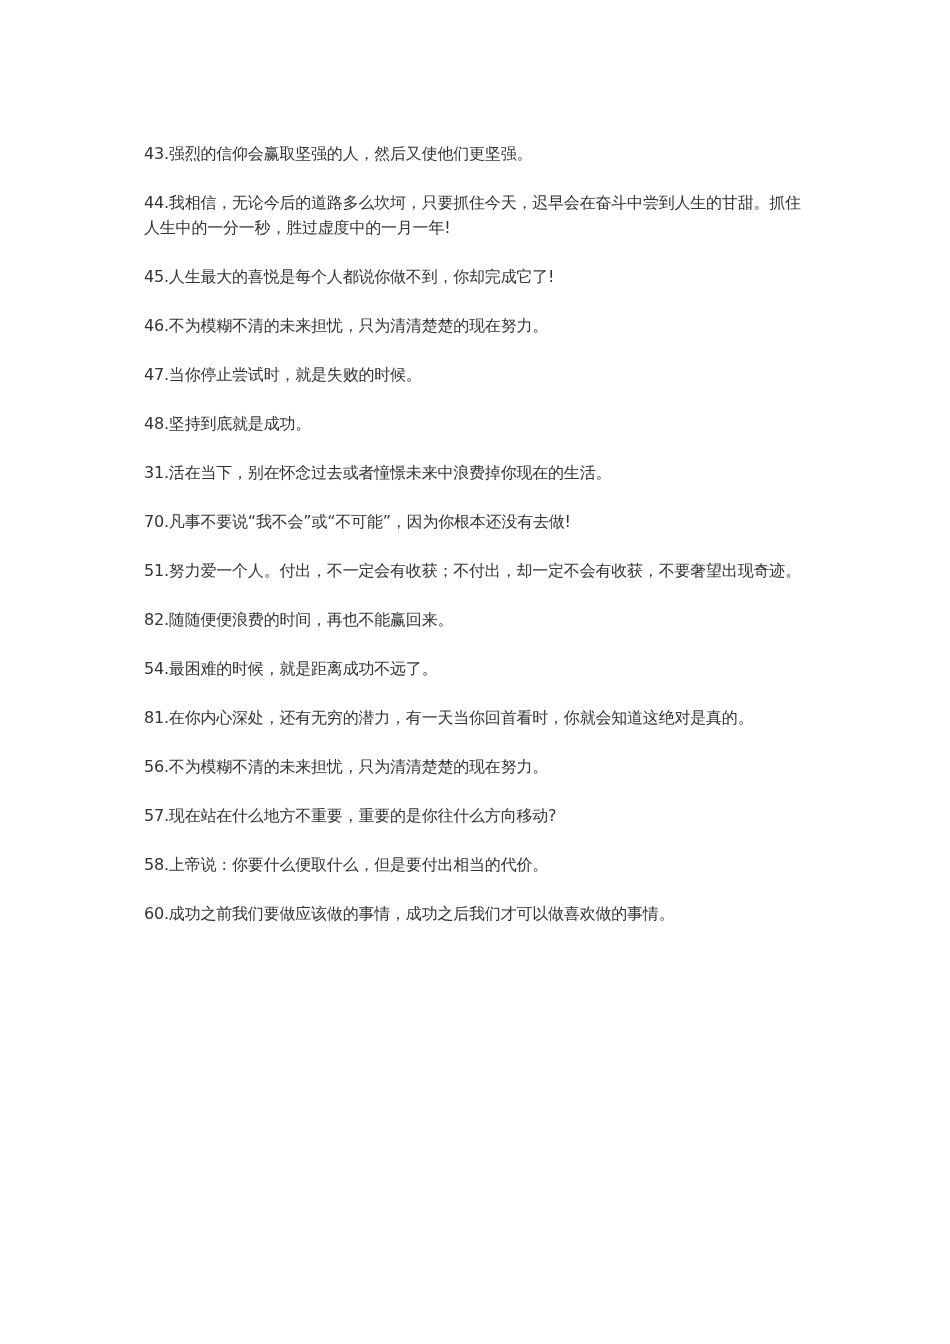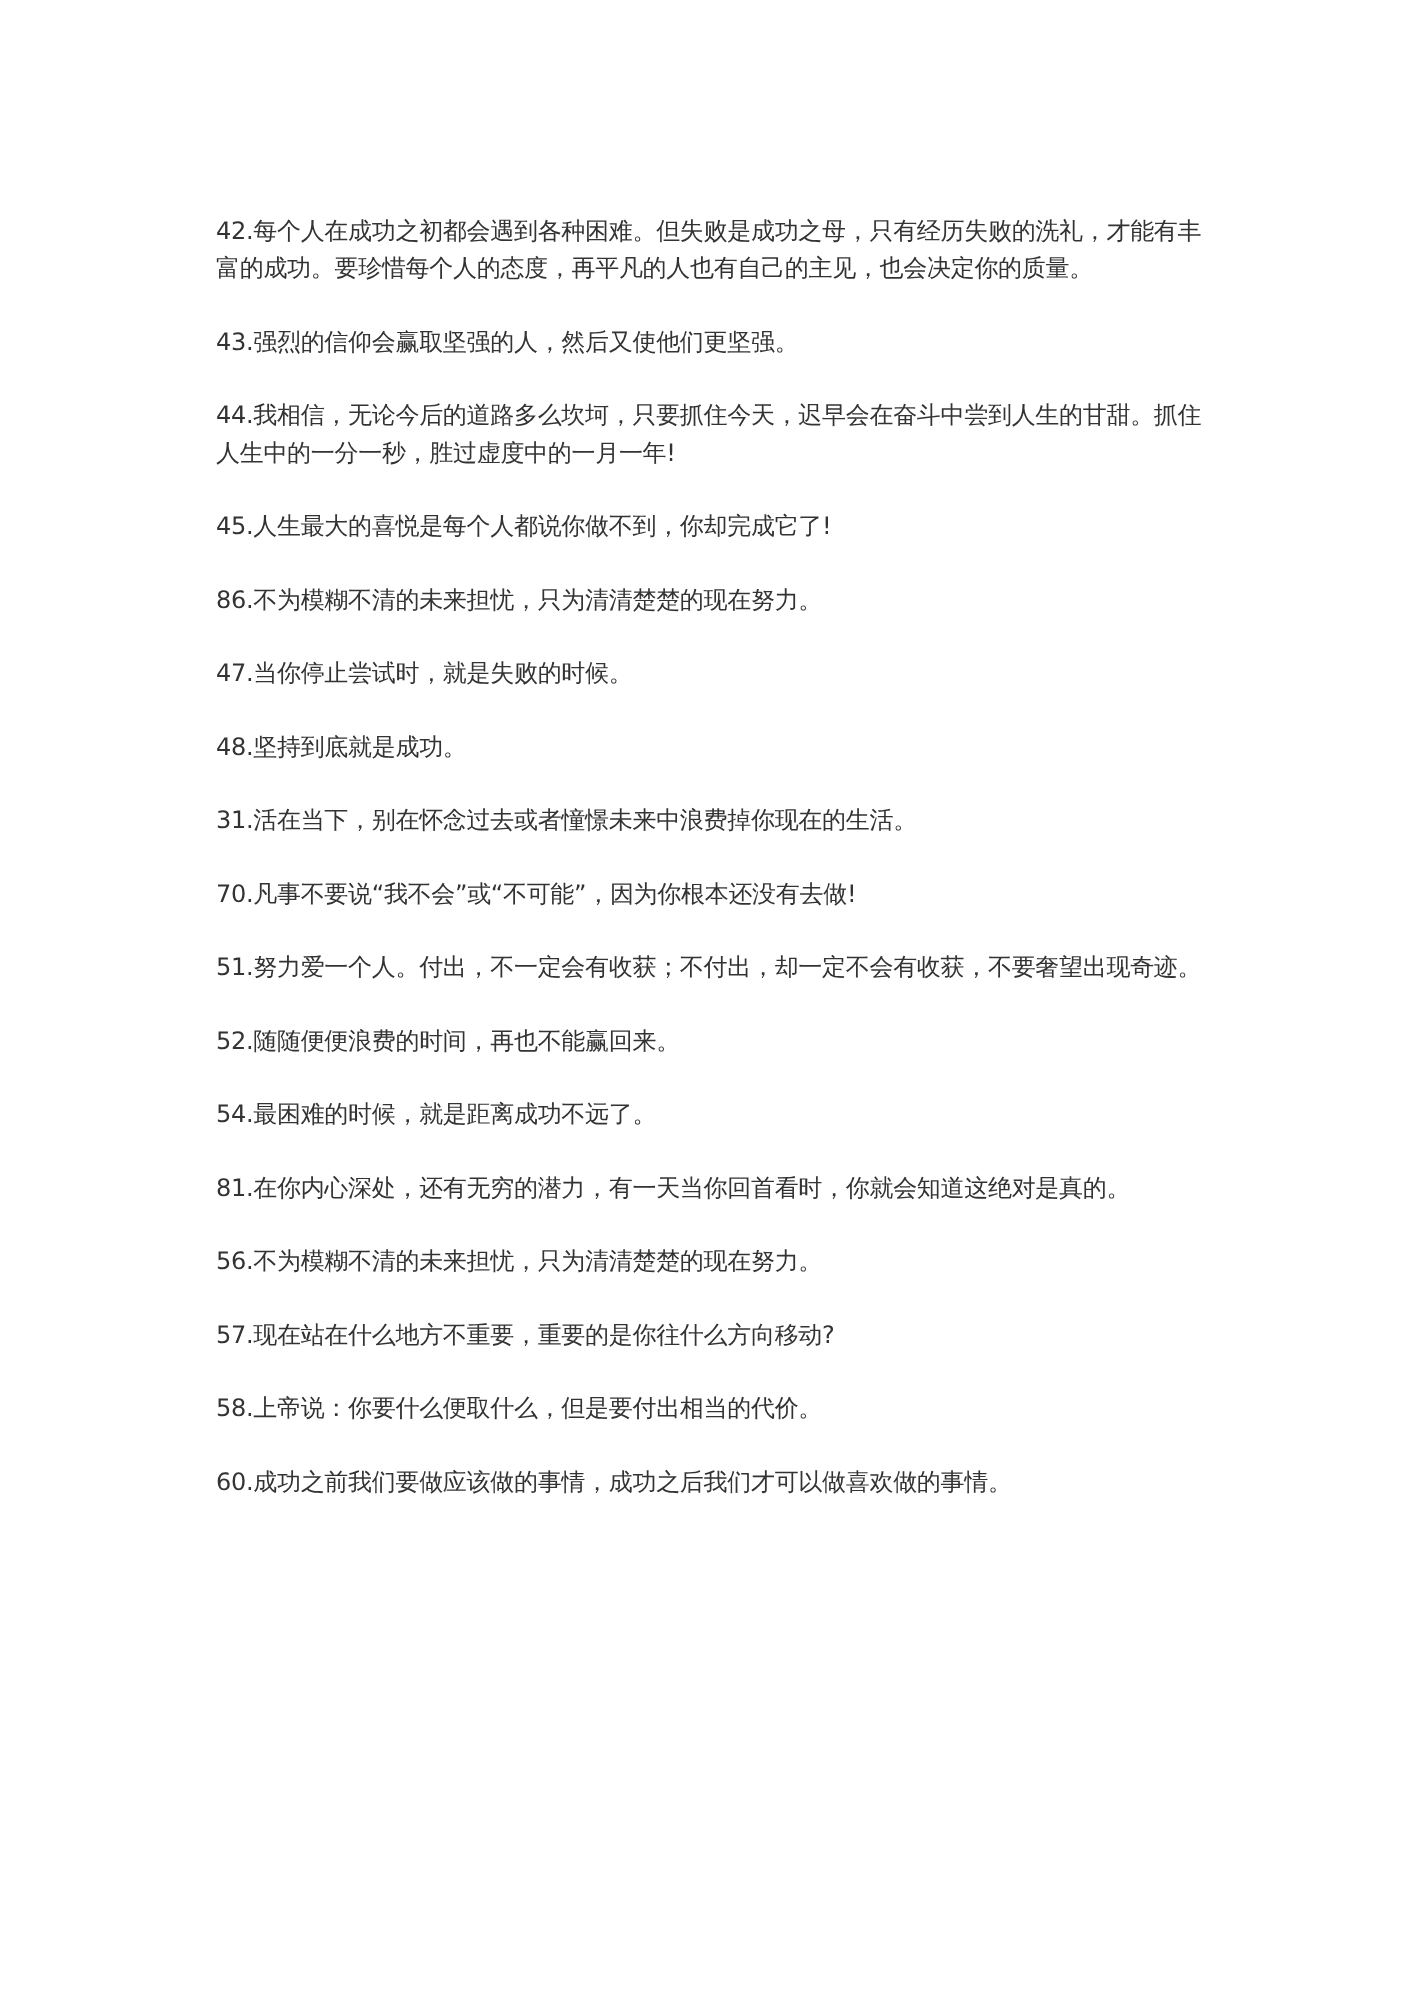--- a/index.html
+++ b/index.html
@@ -26,30 +26,29 @@
       line-height: 25px;
       margin: 0 0 24px 0;
       letter-spacing: -0.2px;
       word-break: break-all;
     }
   </style>
 </head>
 <body>
 
 <div class="page">
-  <p class="item">42.每个人在成功之初都会遇到各种困难。但失败是成功之母，只有经历失败的洗礼，才能有丰富的成功。要珍惜每个人的态度，再平凡的人也有自己的主见，也会决定你的质量。</p>
   <p class="item">43.强烈的信仰会赢取坚强的人，然后又使他们更坚强。</p>
   <p class="item">44.我相信，无论今后的道路多么坎坷，只要抓住今天，迟早会在奋斗中尝到人生的甘甜。抓住人生中的一分一秒，胜过虚度中的一月一年!</p>
   <p class="item">45.人生最大的喜悦是每个人都说你做不到，你却完成它了!</p>
-  <p class="item">86.不为模糊不清的未来担忧，只为清清楚楚的现在努力。</p>
+  <p class="item">46.不为模糊不清的未来担忧，只为清清楚楚的现在努力。</p>
   <p class="item">47.当你停止尝试时，就是失败的时候。</p>
   <p class="item">48.坚持到底就是成功。</p>
   <p class="item">31.活在当下，别在怀念过去或者憧憬未来中浪费掉你现在的生活。</p>
   <p class="item">70.凡事不要说“我不会”或“不可能”，因为你根本还没有去做!</p>
   <p class="item">51.努力爱一个人。付出，不一定会有收获；不付出，却一定不会有收获，不要奢望出现奇迹。</p>
-  <p class="item">52.随随便便浪费的时间，再也不能赢回来。</p>
+  <p class="item">82.随随便便浪费的时间，再也不能赢回来。</p>
   <p class="item">54.最困难的时候，就是距离成功不远了。</p>
   <p class="item">81.在你内心深处，还有无穷的潜力，有一天当你回首看时，你就会知道这绝对是真的。</p>
   <p class="item">56.不为模糊不清的未来担忧，只为清清楚楚的现在努力。</p>
   <p class="item">57.现在站在什么地方不重要，重要的是你往什么方向移动?</p>
   <p class="item">58.上帝说：你要什么便取什么，但是要付出相当的代价。</p>
   <p class="item">60.成功之前我们要做应该做的事情，成功之后我们才可以做喜欢做的事情。</p>
 </div>
 
 </body></html>

